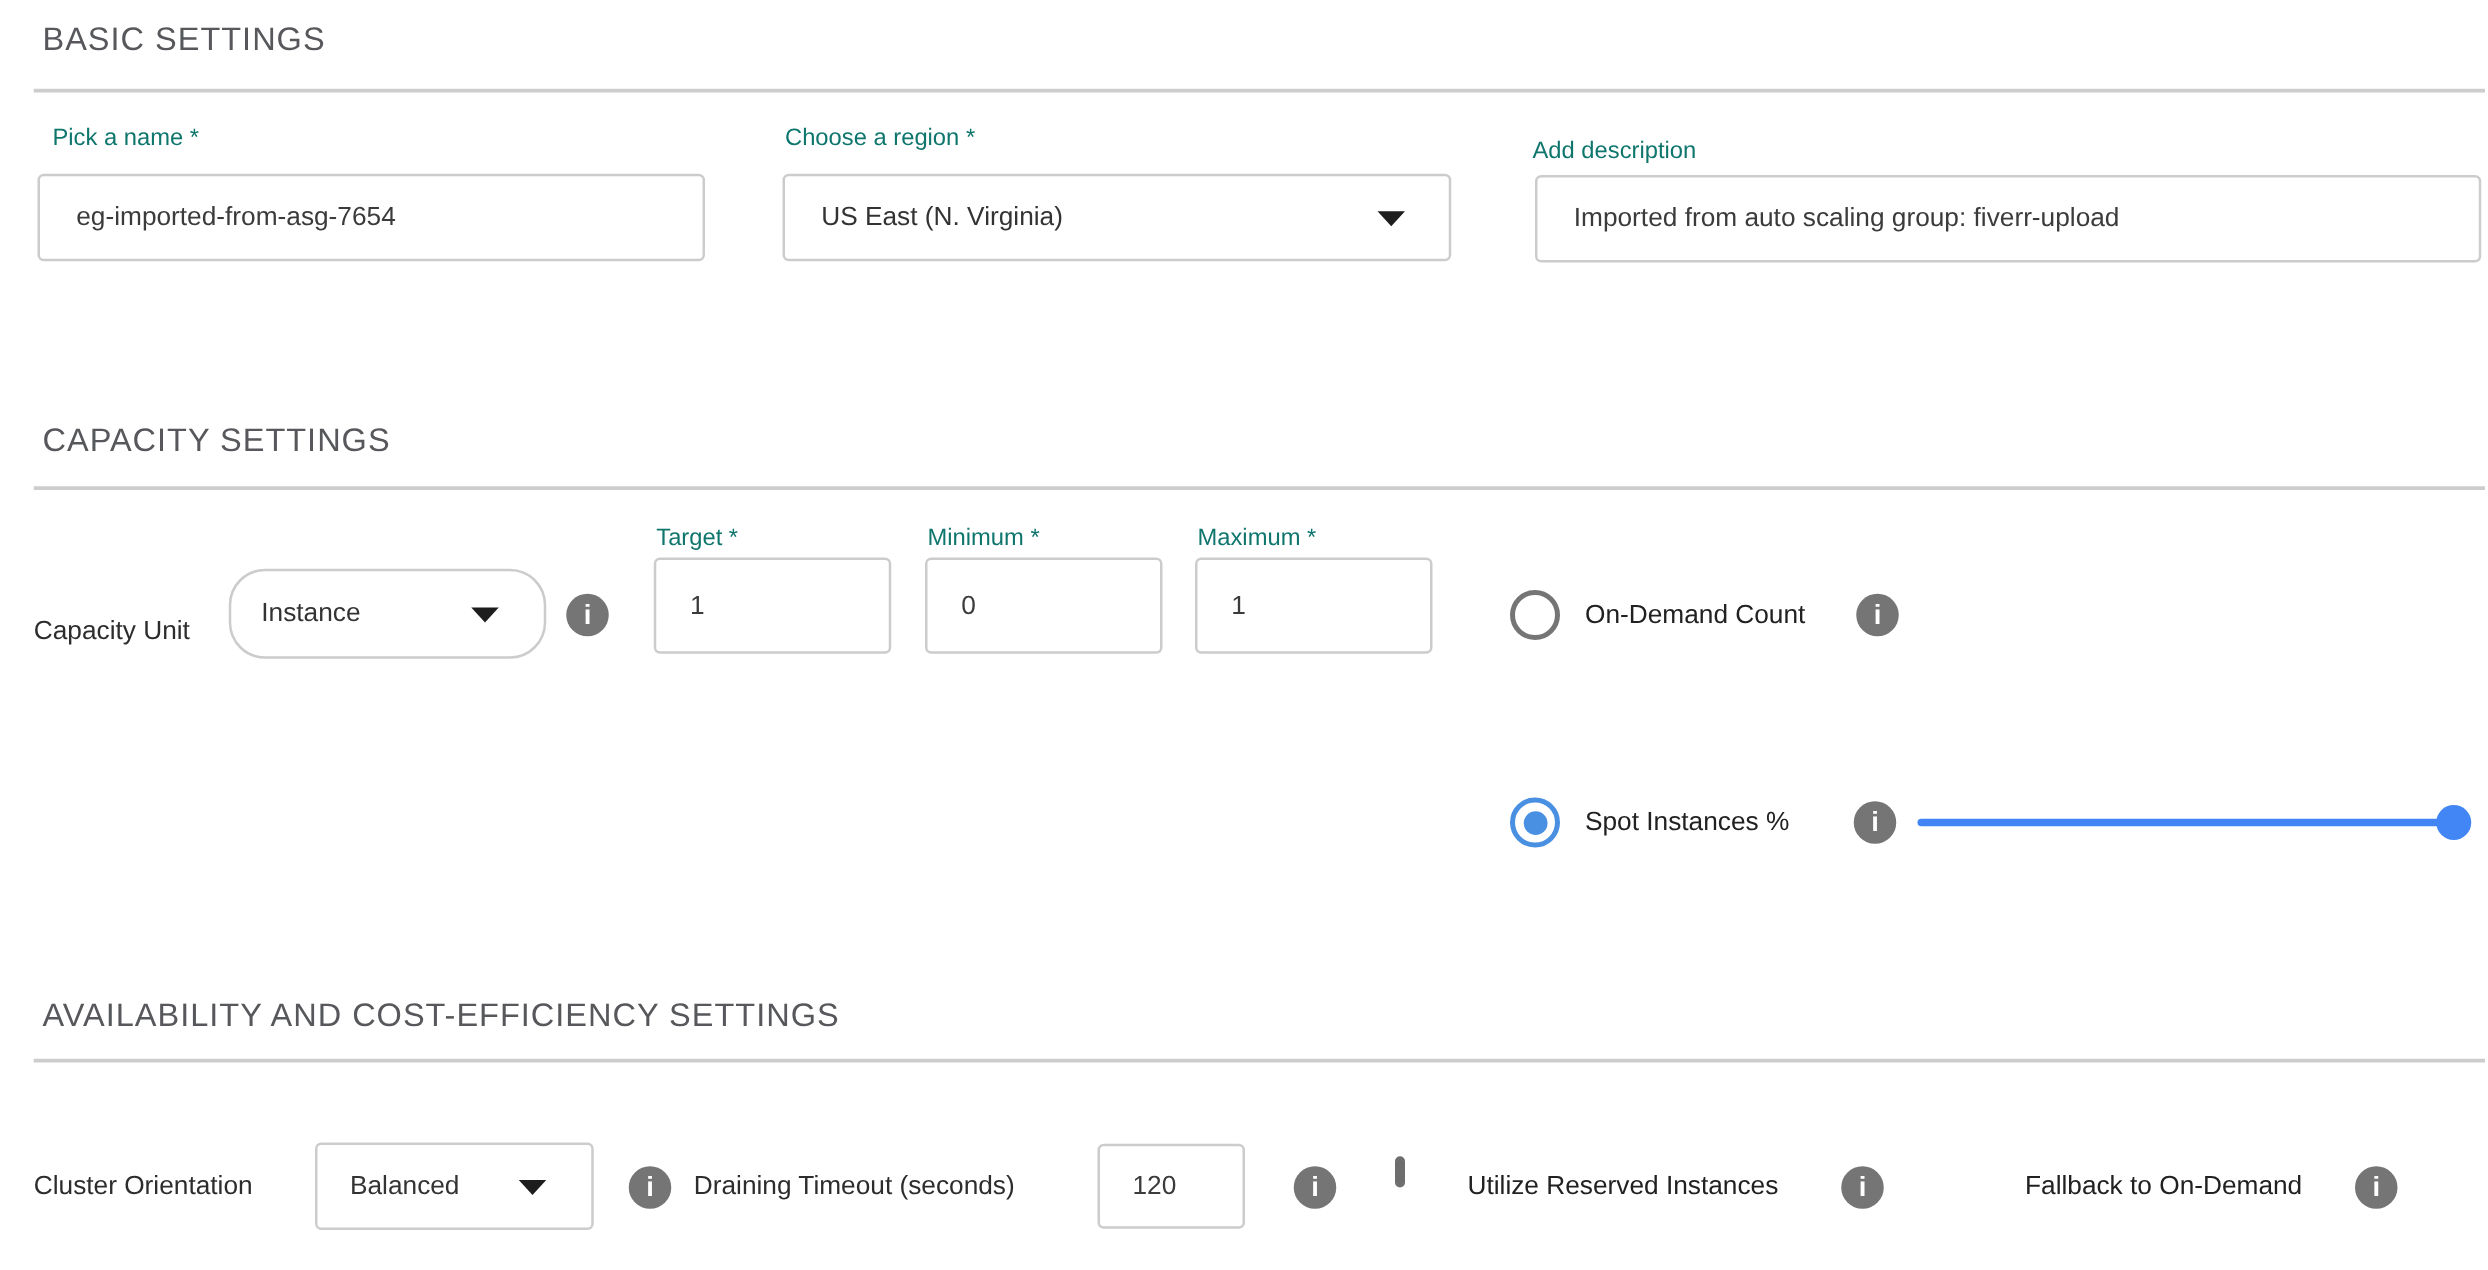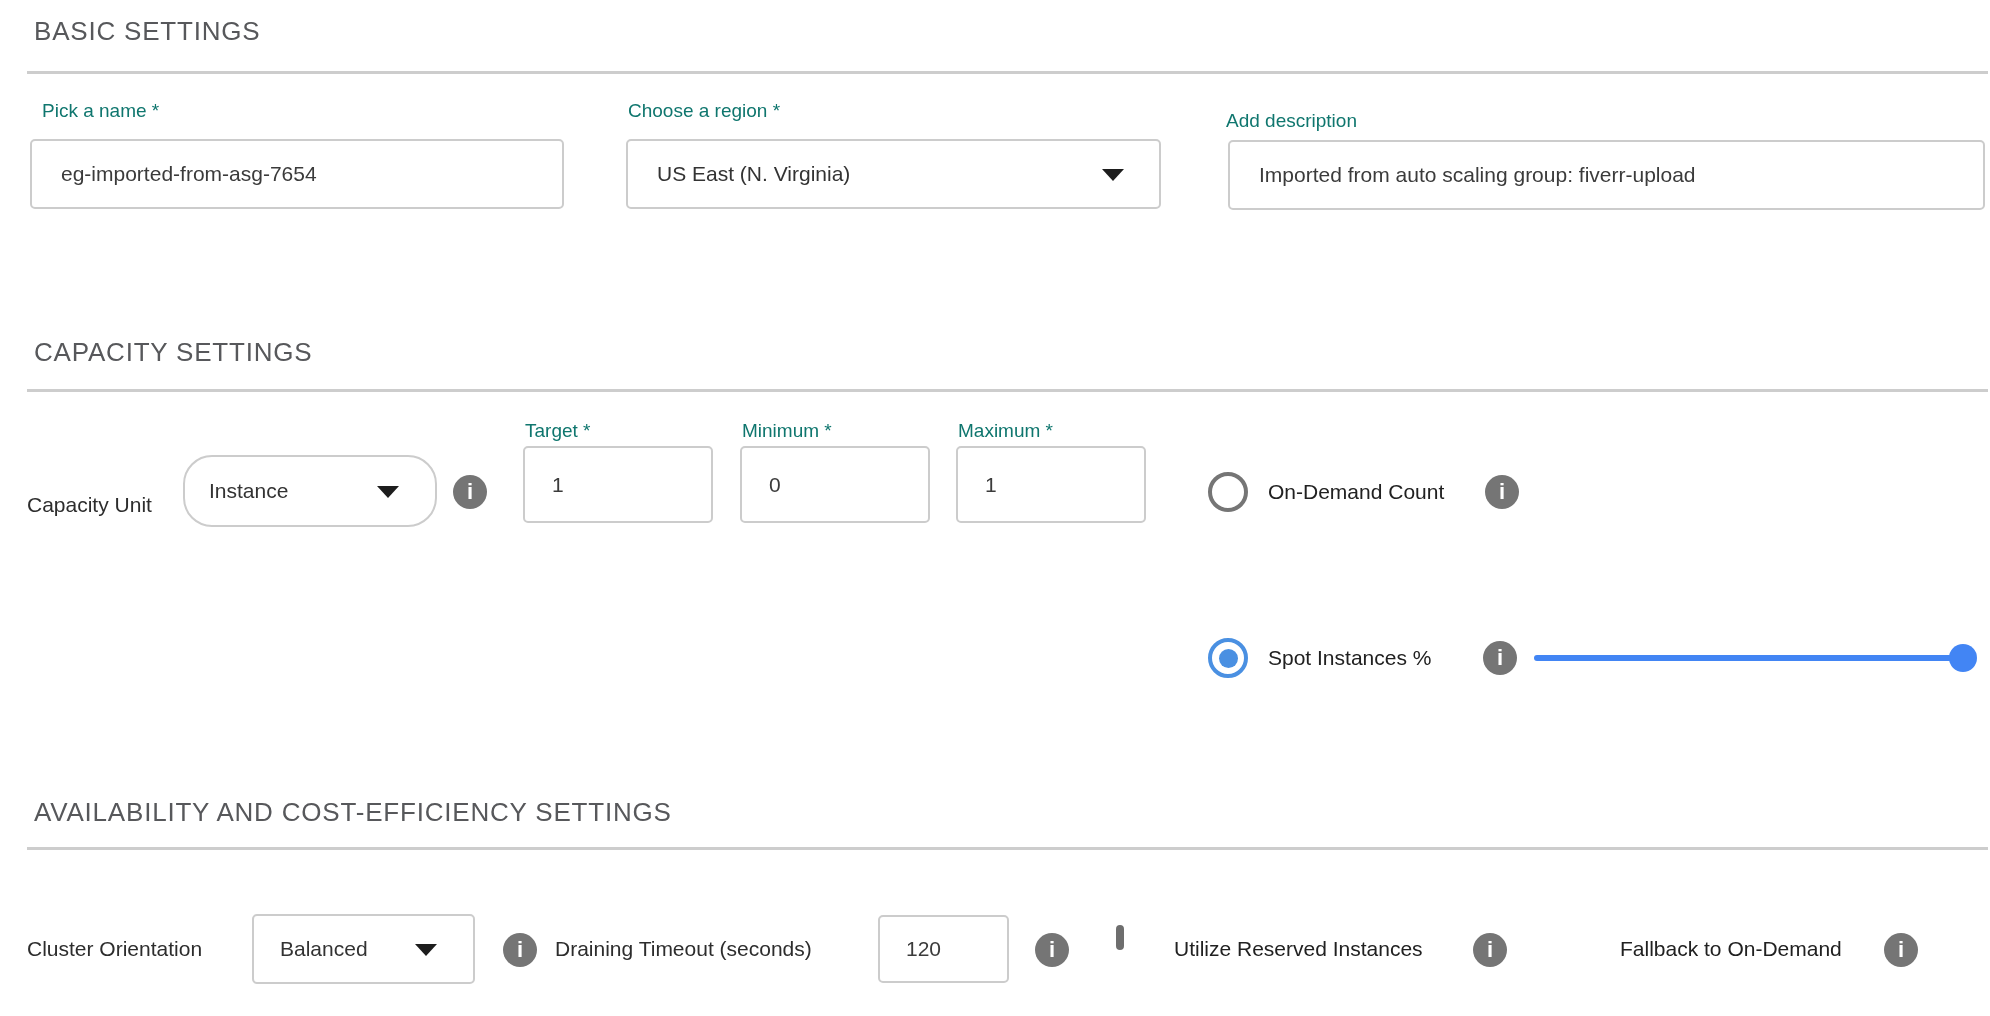--- a/index.html
+++ b/index.html
@@ -118,21 +118,21 @@
   <div class="abs divider" style="left:27px;top:847px;width:1961px;"></div>
 
   <div class="abs ctl-label" style="left:27px;top:937px;">Cluster Orientation</div>
   <div class="abs select" style="left:252px;top:914px;width:223px;height:70px;padding-left:26px;">
     <span class="sel-text">Balanced</span>
     <span class="caret" style="right:36px;"></span>
   </div>
   <span class="abs info-icon" style="left:503px;top:933px;"></span>
 
   <div class="abs ctl-label" style="left:555px;top:937px;">Draining Timeout (seconds)</div>
-  <input class="abs text-input" style="left: 878px; top: 915px; width: 131px; height: 68px; padding-left: 26px;" value="120">
+  <input class="abs text-input" style="left: 878px; top: 915px; width: 118px; height: 68px; padding-left: 26px;" value="120">
   <span class="abs info-icon" style="left:1035px;top:933px;"></span>
 
   <span class="abs checkbox" style="left:1116px;top:929px;"></span>
   <div class="abs ctl-label" style="left:1174px;top:937px;color:#212121;">Utilize Reserved Instances</div>
   <span class="abs info-icon" style="left:1473px;top:933px;"></span>
 
   <span class="abs checkbox checked" style="left:1560px;top:929px;"></span>
   <div class="abs ctl-label" style="left:1620px;top:937px;color:#212121;">Fallback to On-Demand</div>
   <span class="abs info-icon" style="left:1884px;top:933px;"></span>
 

